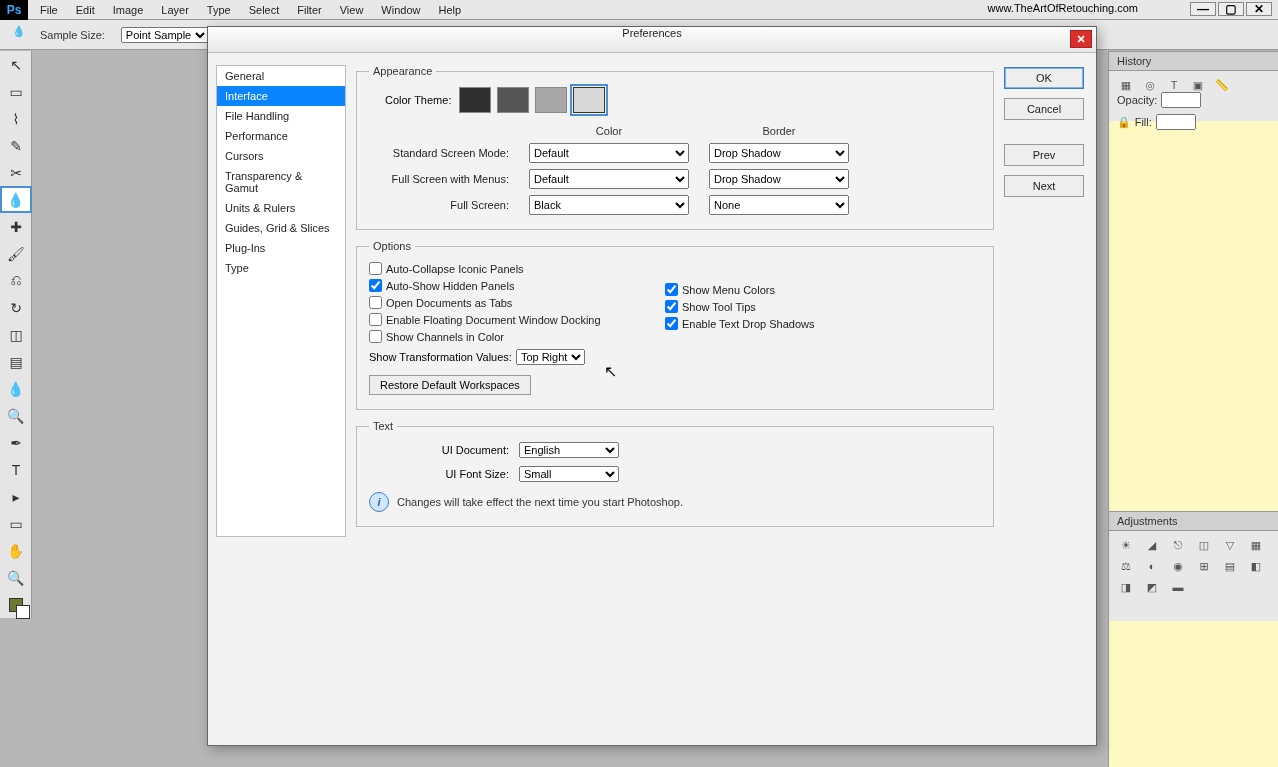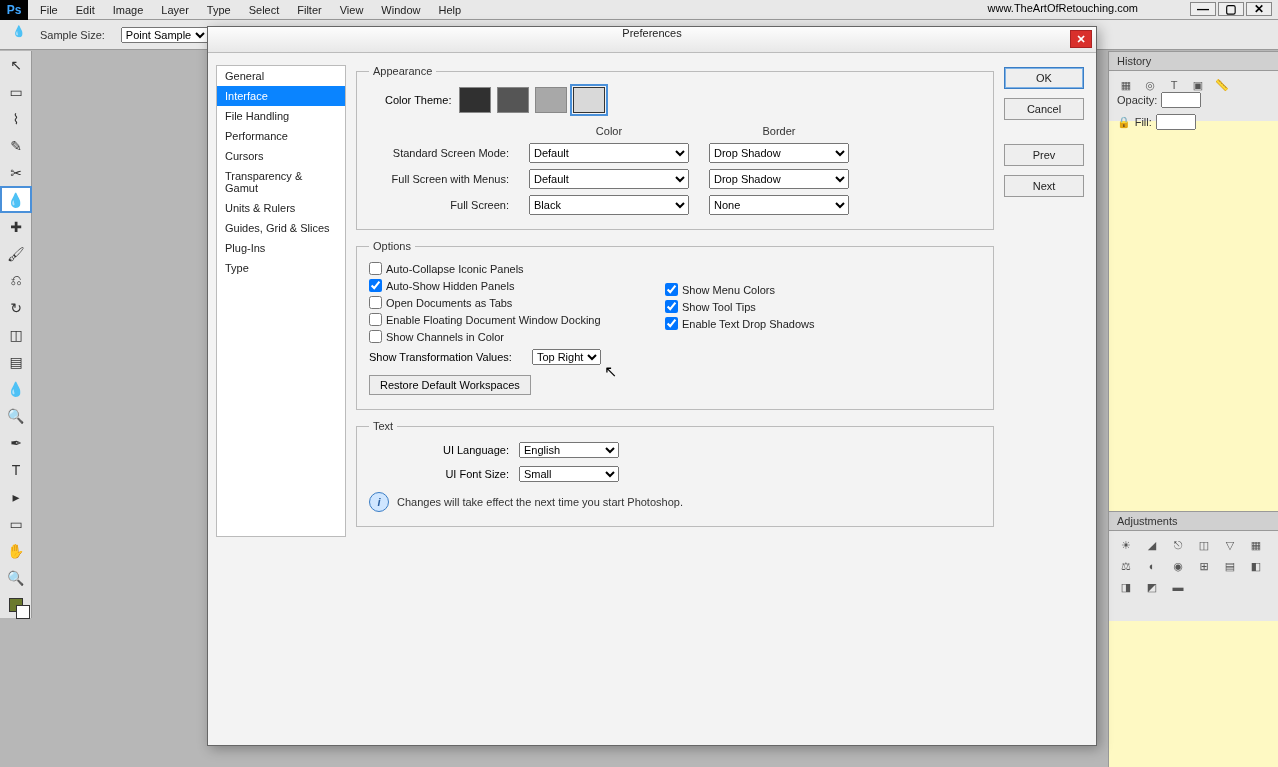--- a/index.html
+++ b/index.html
@@ -52,21 +52,21 @@
 .theme-swatch { width:32px; height:26px; border:1px solid #888;}
 .theme-swatch.sel { outline:2px solid #4a90d9; outline-offset:1px; border:1px solid #333;}
 .color-grid { display:grid; grid-template-columns:140px 160px 140px; gap:6px 20px; align-items:center;}
 .color-grid .hdr { text-align:center; color:#333; }
 .color-grid label { text-align:right; color:#222;}
 .color-grid select { width:100%; font-size:11px; height:20px;}
 
 .options-cols { display:grid; grid-template-columns:280px 260px; gap:4px 16px;}
 .chk { display:flex; align-items:center; gap:4px; color:#222;}
 .chk input { width:13px; height:13px;}
-.transform-row{ margin-top:6px; display:flex; align-items:center; gap:20px;}
+.transform-row{ margin-top:6px; display:flex; align-items:center; gap:4px;}
 .restore-btn{ margin-top:10px; padding:3px 10px; background:#eee; border:1px solid #999;}
 
 .text-grid{ display:grid; grid-template-columns:140px 100px; gap:8px 10px; align-items:center;}
 .text-grid label{ text-align:right;}
 .info-row{ display:flex; gap:8px; align-items:center; margin-top:10px; color:#333;}
 .info-icon{ width:20px; height:20px; border-radius:50%; background:#cfe6ff; border:1px solid #3a7dc5; display:flex; align-items:center; justify-content:center; color:#2a5fa0; font-weight:bold; font-style:italic;}
 
 .btn-col { width:80px; display:flex; flex-direction:column; gap:9px; padding-top:2px;}
 .dlg-btn { height:22px; background:#eee; border:1px solid #999; display:flex; align-items:center; justify-content:center; color:#222;}
 .dlg-btn.primary{ border:1px solid #3a7dc5; box-shadow:0 0 0 1px #7db2e6 inset;}
@@ -274,21 +274,21 @@
         <div class="transform-row">
           <span>Show Transformation Values:</span>
           <select><option>Top Right</option></select>
         </div>
         <button class="restore-btn">Restore Default Workspaces</button>
       </fieldset>
 
       <fieldset>
         <legend>Text</legend>
         <div class="text-grid">
-          <label>UI Language:</label>
+          <label>UI Document:</label>
           <select><option>English</option></select>
           <label>UI Font Size:</label>
           <select><option>Small</option></select>
         </div>
         <div class="info-row">
           <div class="info-icon">i</div>
           <span>Changes will take effect the next time you start Photoshop.</span>
         </div>
       </fieldset>
     </div>

